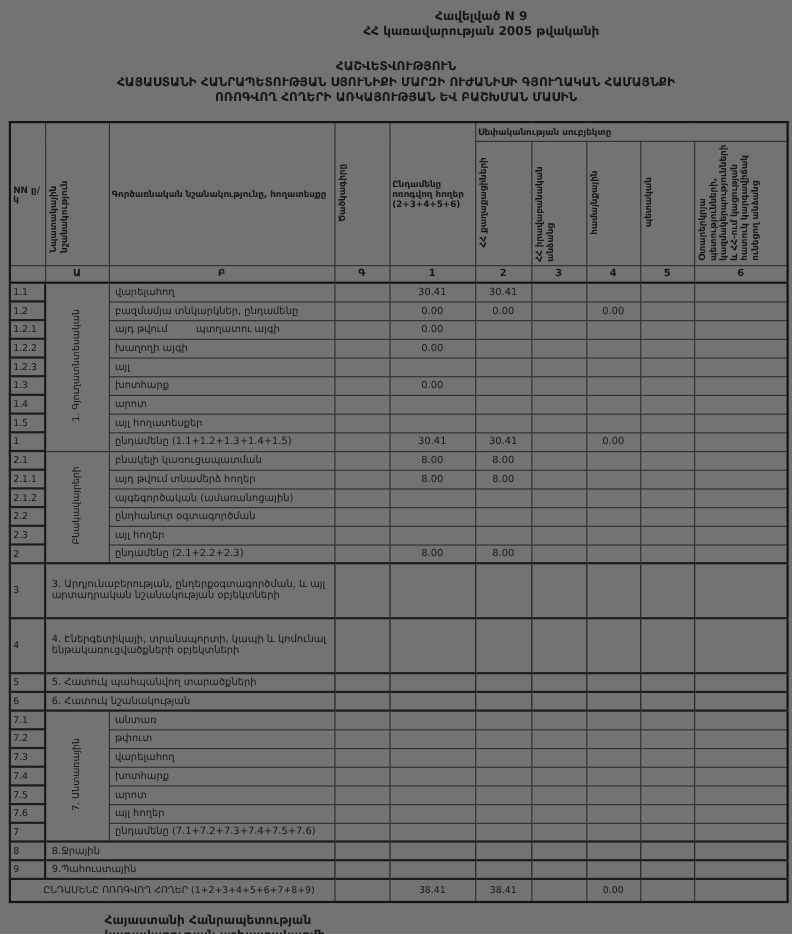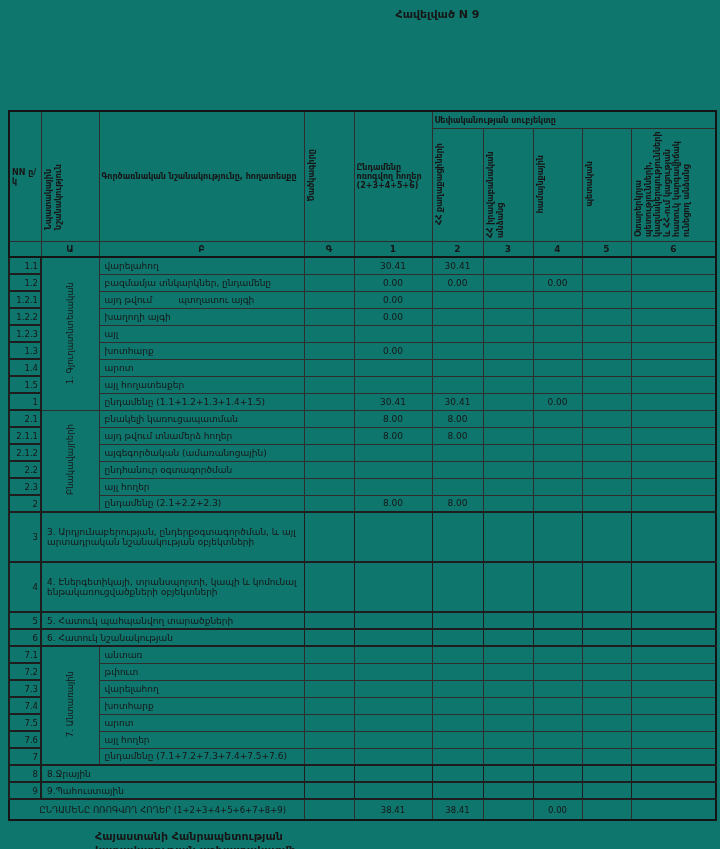--- a/index.html
+++ b/index.html
@@ -1,18 +1,18 @@
 <!DOCTYPE html>
 <html><head>
 <meta charset="utf-8">
 <style>
   html,body { margin:0; padding:0; }
   body { background:#ffffff; }
   .page {
-    position:relative; width:720px; height:849px; background:#0f766e;
+    position:relative; width:720px; height:849px; background:#737373;
     font-family:"DejaVu Sans", sans-serif; color:#161616; overflow:hidden;
   }
   
   .annex { position:absolute; top:8px; left:175px; width:525px; text-align:center;
            font-size:11px; font-weight:bold; line-height:14px; }
   
   .title { position:absolute; top:54px; left:0; width:720px; text-align:center;
            font-size:11px; font-weight:bold; line-height:14px; }
   
   table.rep { position:absolute; left:8px; top:110px; width:707px;
@@ -24,21 +24,21 @@
   tr.h1 th { height:16px; }
   tr.h2 th { height:112px; }
   .vert { writing-mode:vertical-rl; transform:rotate(180deg);
           display:inline-block; line-height:1.2; }
   th .vert { max-height:108px; }
   th.owner6 { font-size:6.5px; font-weight:bold; }
   th.owner6 .vert { height:106px; }
   tr.letters td { height:14px; text-align:center; font-size:9px; font-weight:bold;
                   border-bottom:2px solid #141414; }
   tbody td { height:15px; font-size:9px; }
-  td.num { text-align:right; font-size:8.5px; border-width:2px; border-color:#1d1d1d; }
+  td.num { text-align:left; font-size:8.5px; border-width:2px; border-color:#1d1d1d; }
   td.sec { text-align:center; }
   td.sec .vert { font-size:8.5px; }
   td.label { text-align:left; padding-left:5px;margin-top:23px; }
   td.label .pfx { margin-right:26px;text-align:center; }
   td.label.ind { }
   td.val, td.code { text-align:center; font-size:9px; }
   tr.tall td { height:48px; }
   tr.blk > td { border-top-width:2px; border-bottom-width:2px; border-color:#1d1d1d; }
   tr.total td { height:19px; border-top:2px solid #141414; font-size:8.5px; }
   td.tlabel { text-align:center; padding-left:14px; }
@@ -47,22 +47,28 @@
             line-height:13.5px; }
   .signature { position:absolute; top:860px; left:505px; font-size:11px; font-weight:bold; }
 </style>
 </head>
 <body>
 
 <div class="page">
 
   <div class="annex">
     <div>Հավելված N 9</div>
+    <div>ՀՀ կառավարության 2005 թվականի</div>
   </div>
 
+  <div class="title">
+    <div>ՀԱՇՎԵՏՎՈՒԹՅՈՒՆ</div>
+    <div>ՀԱՅԱՍՏԱՆԻ ՀԱՆՐԱՊԵՏՈՒԹՅԱՆ ՍՅՈՒՆԻՔԻ ՄԱՐԶԻ ՈՒԺԱՆԻՍԻ ԳՅՈՒՂԱԿԱՆ ՀԱՄԱՅՆՔԻ</div>
+    <div>ՈՌՈԳՎՈՂ ՀՈՂԵՐԻ ԱՌԿԱՅՈՒԹՅԱՆ ԵՎ ԲԱՇԽՄԱՆ ՄԱՍԻՆ</div>
+  </div>
 
   <table class="rep">
     <colgroup>
       <col style="width:32px">
         <col style="width:58px">
         <col style="width:205px">
       <col style="width:50px">
         <col style="width:78px">
         <col style="width:51px">
       <col style="width:50px">

